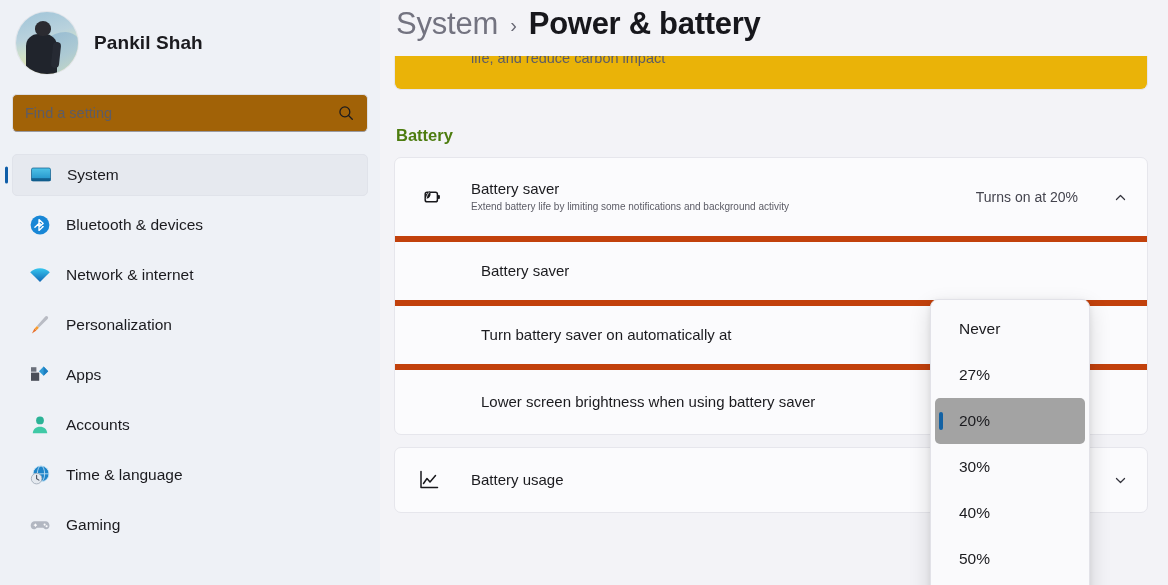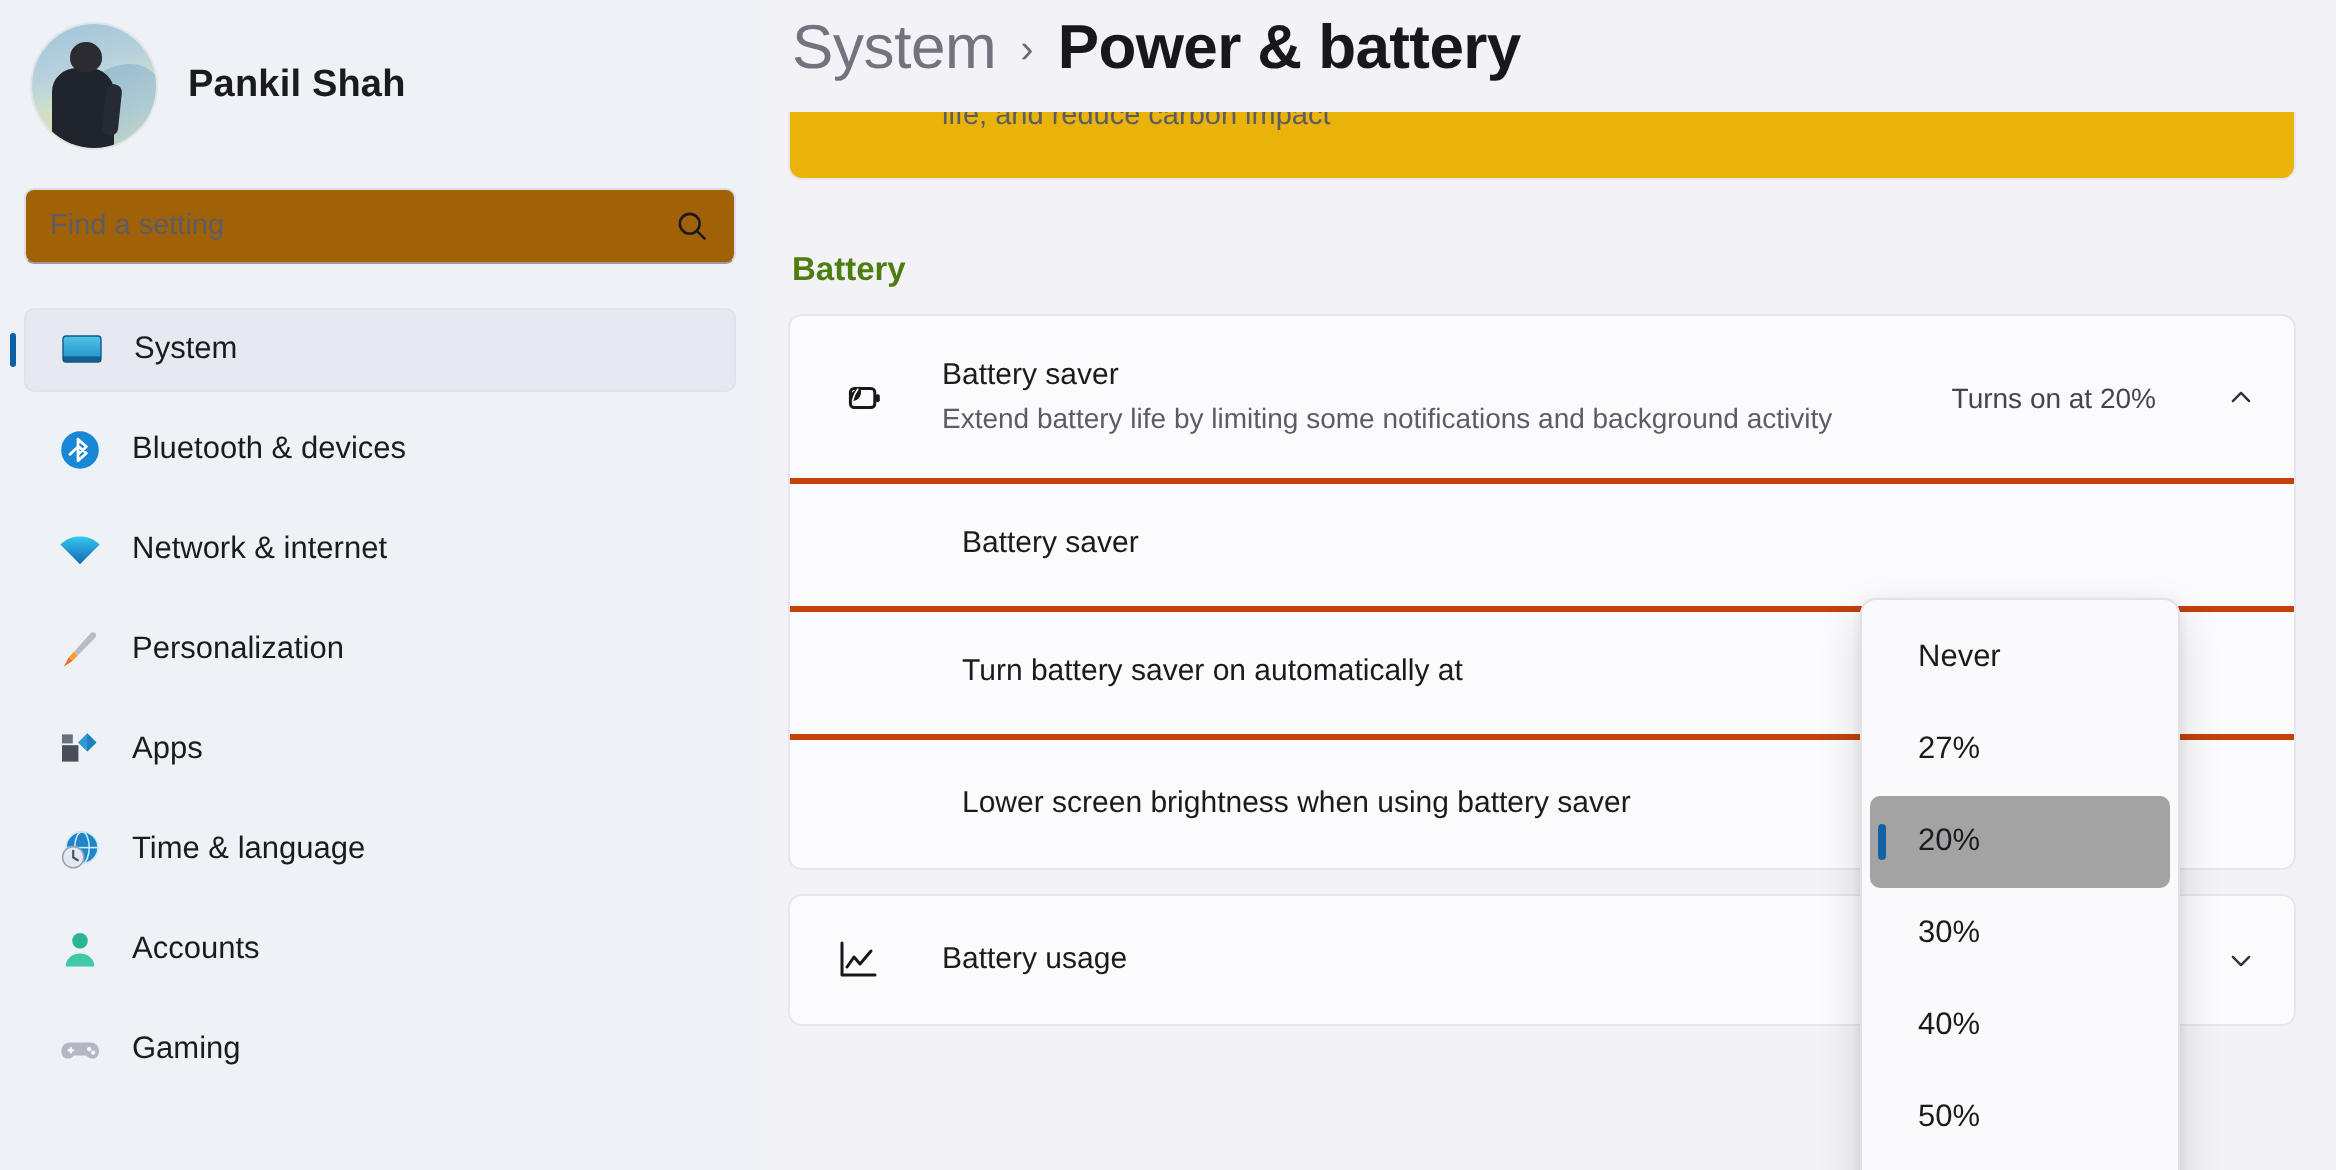--- a/index.html
+++ b/index.html
@@ -213,21 +213,21 @@
     border: 1px solid #e6e6ec;
     border-radius: 7px;
     overflow: hidden;
   }
 
   .row {
     display: flex;
     align-items: center;
     min-height: 64px;
     padding: 0 20px 0 22px;
-    border-bottom: 3px solid #c2410c;
+    border-bottom: 6px solid #c2410c;
   }
   .row:last-child { border-bottom: none; }
 
   .row-icon {
     width: 34px;
     flex: none;
     display: flex;
     align-items: center;
     justify-content: flex-start;
     color: #18181c;
@@ -236,21 +236,21 @@
     flex: 1;
     padding-left: 20px;
     padding-right: 14px;
   }
   .row-title {
     font-size: 15px;
     color: #1b1b1f;
     line-height: 1.35;
   }
   .row-sub {
-    font-size: 14px;
+    font-size: 10px;
     color: #5c5c66;
     line-height: 1.45;
     max-width: 470px;
     margin-top: 1px;
   }
   .row-right {
     display: flex;
     align-items: center;
     gap: 36px;
     flex: none;
@@ -386,36 +386,36 @@
           <rect x="3" y="9.6" width="8.2" height="8.2" fill="#4a4e58"></rect>
           <rect x="3" y="4.2" width="5.4" height="4.5" fill="#6b707b"></rect>
           <path d="M15.6 3.6l4.6 4.6-4.6 4.6-4.6-4.6 4.6-4.6z" fill="#2f9bd6"></path>
           <path d="M15.6 3.6l4.6 4.6-4.6 4.6V3.6z" fill="#1d7ec0"></path>
         </svg>
         <span class="nav-label">Apps</span>
       </div>
 
       <div class="nav-item">
         <svg class="nav-icon" viewBox="0 0 24 24">
+          <circle cx="12" cy="7.4" r="3.9" fill="#2bb396"></circle>
+          <path d="M4.8 20.3c0-3.9 3.2-6.6 7.2-6.6s7.2 2.7 7.2 6.6H4.8z" fill="#3fc9a6"></path>
+        </svg>
+        <span class="nav-label">Accounts</span>
+      </div>
+
+      <div class="nav-item">
+        <svg class="nav-icon" viewBox="0 0 24 24">
           <circle cx="13" cy="10.8" r="8" fill="#1f85c9"></circle>
           <path d="M13 2.8a8 8 0 0 1 0 16 8 8 0 0 1 0-16z" fill="none" stroke="#cfe8f7" stroke-width=".8"></path>
           <ellipse cx="13" cy="10.8" rx="3.6" ry="8" fill="none" stroke="#cfe8f7" stroke-width=".8"></ellipse>
           <line x1="5" y1="10.8" x2="21" y2="10.8" stroke="#cfe8f7" stroke-width=".8"></line>
           <circle cx="8.6" cy="15.6" r="5.3" fill="#e4e9ef" stroke="#9aa6b4" stroke-width=".8"></circle>
           <path d="M8.6 12.4v3.3l2.3 1.4" fill="none" stroke="#4a5260" stroke-width="1.1" stroke-linecap="round"></path>
         </svg>
         <span class="nav-label">Time &amp; language</span>
-      </div>
-
-      <div class="nav-item">
-        <svg class="nav-icon" viewBox="0 0 24 24">
-          <circle cx="12" cy="7.4" r="3.9" fill="#2bb396"></circle>
-          <path d="M4.8 20.3c0-3.9 3.2-6.6 7.2-6.6s7.2 2.7 7.2 6.6H4.8z" fill="#3fc9a6"></path>
-        </svg>
-        <span class="nav-label">Accounts</span>
       </div>
 
       <div class="nav-item">
         <svg class="nav-icon" viewBox="0 0 24 24">
           <path d="M6.6 8.3h10.8c2.5 0 4.1 2 4.1 4.3s-1.4 3.7-3.3 3.7c-1.4 0-2.1-.8-3-1.6H9c-.9.8-1.6 1.6-3 1.6-1.9 0-3.3-1.4-3.3-3.7s1.6-4.3 4.1-4.3z" fill="#b2b7c1"></path>
           <circle cx="16.6" cy="11.6" r="1.05" fill="#fbfbfd"></circle>
           <circle cx="18.6" cy="13.3" r="1.05" fill="#fbfbfd"></circle>
           <rect x="5.7" y="11.6" width="3.4" height="1.15" rx=".55" fill="#fbfbfd"></rect>
           <rect x="6.85" y="10.45" width="1.15" height="3.4" rx=".55" fill="#fbfbfd"></rect>
         </svg>

